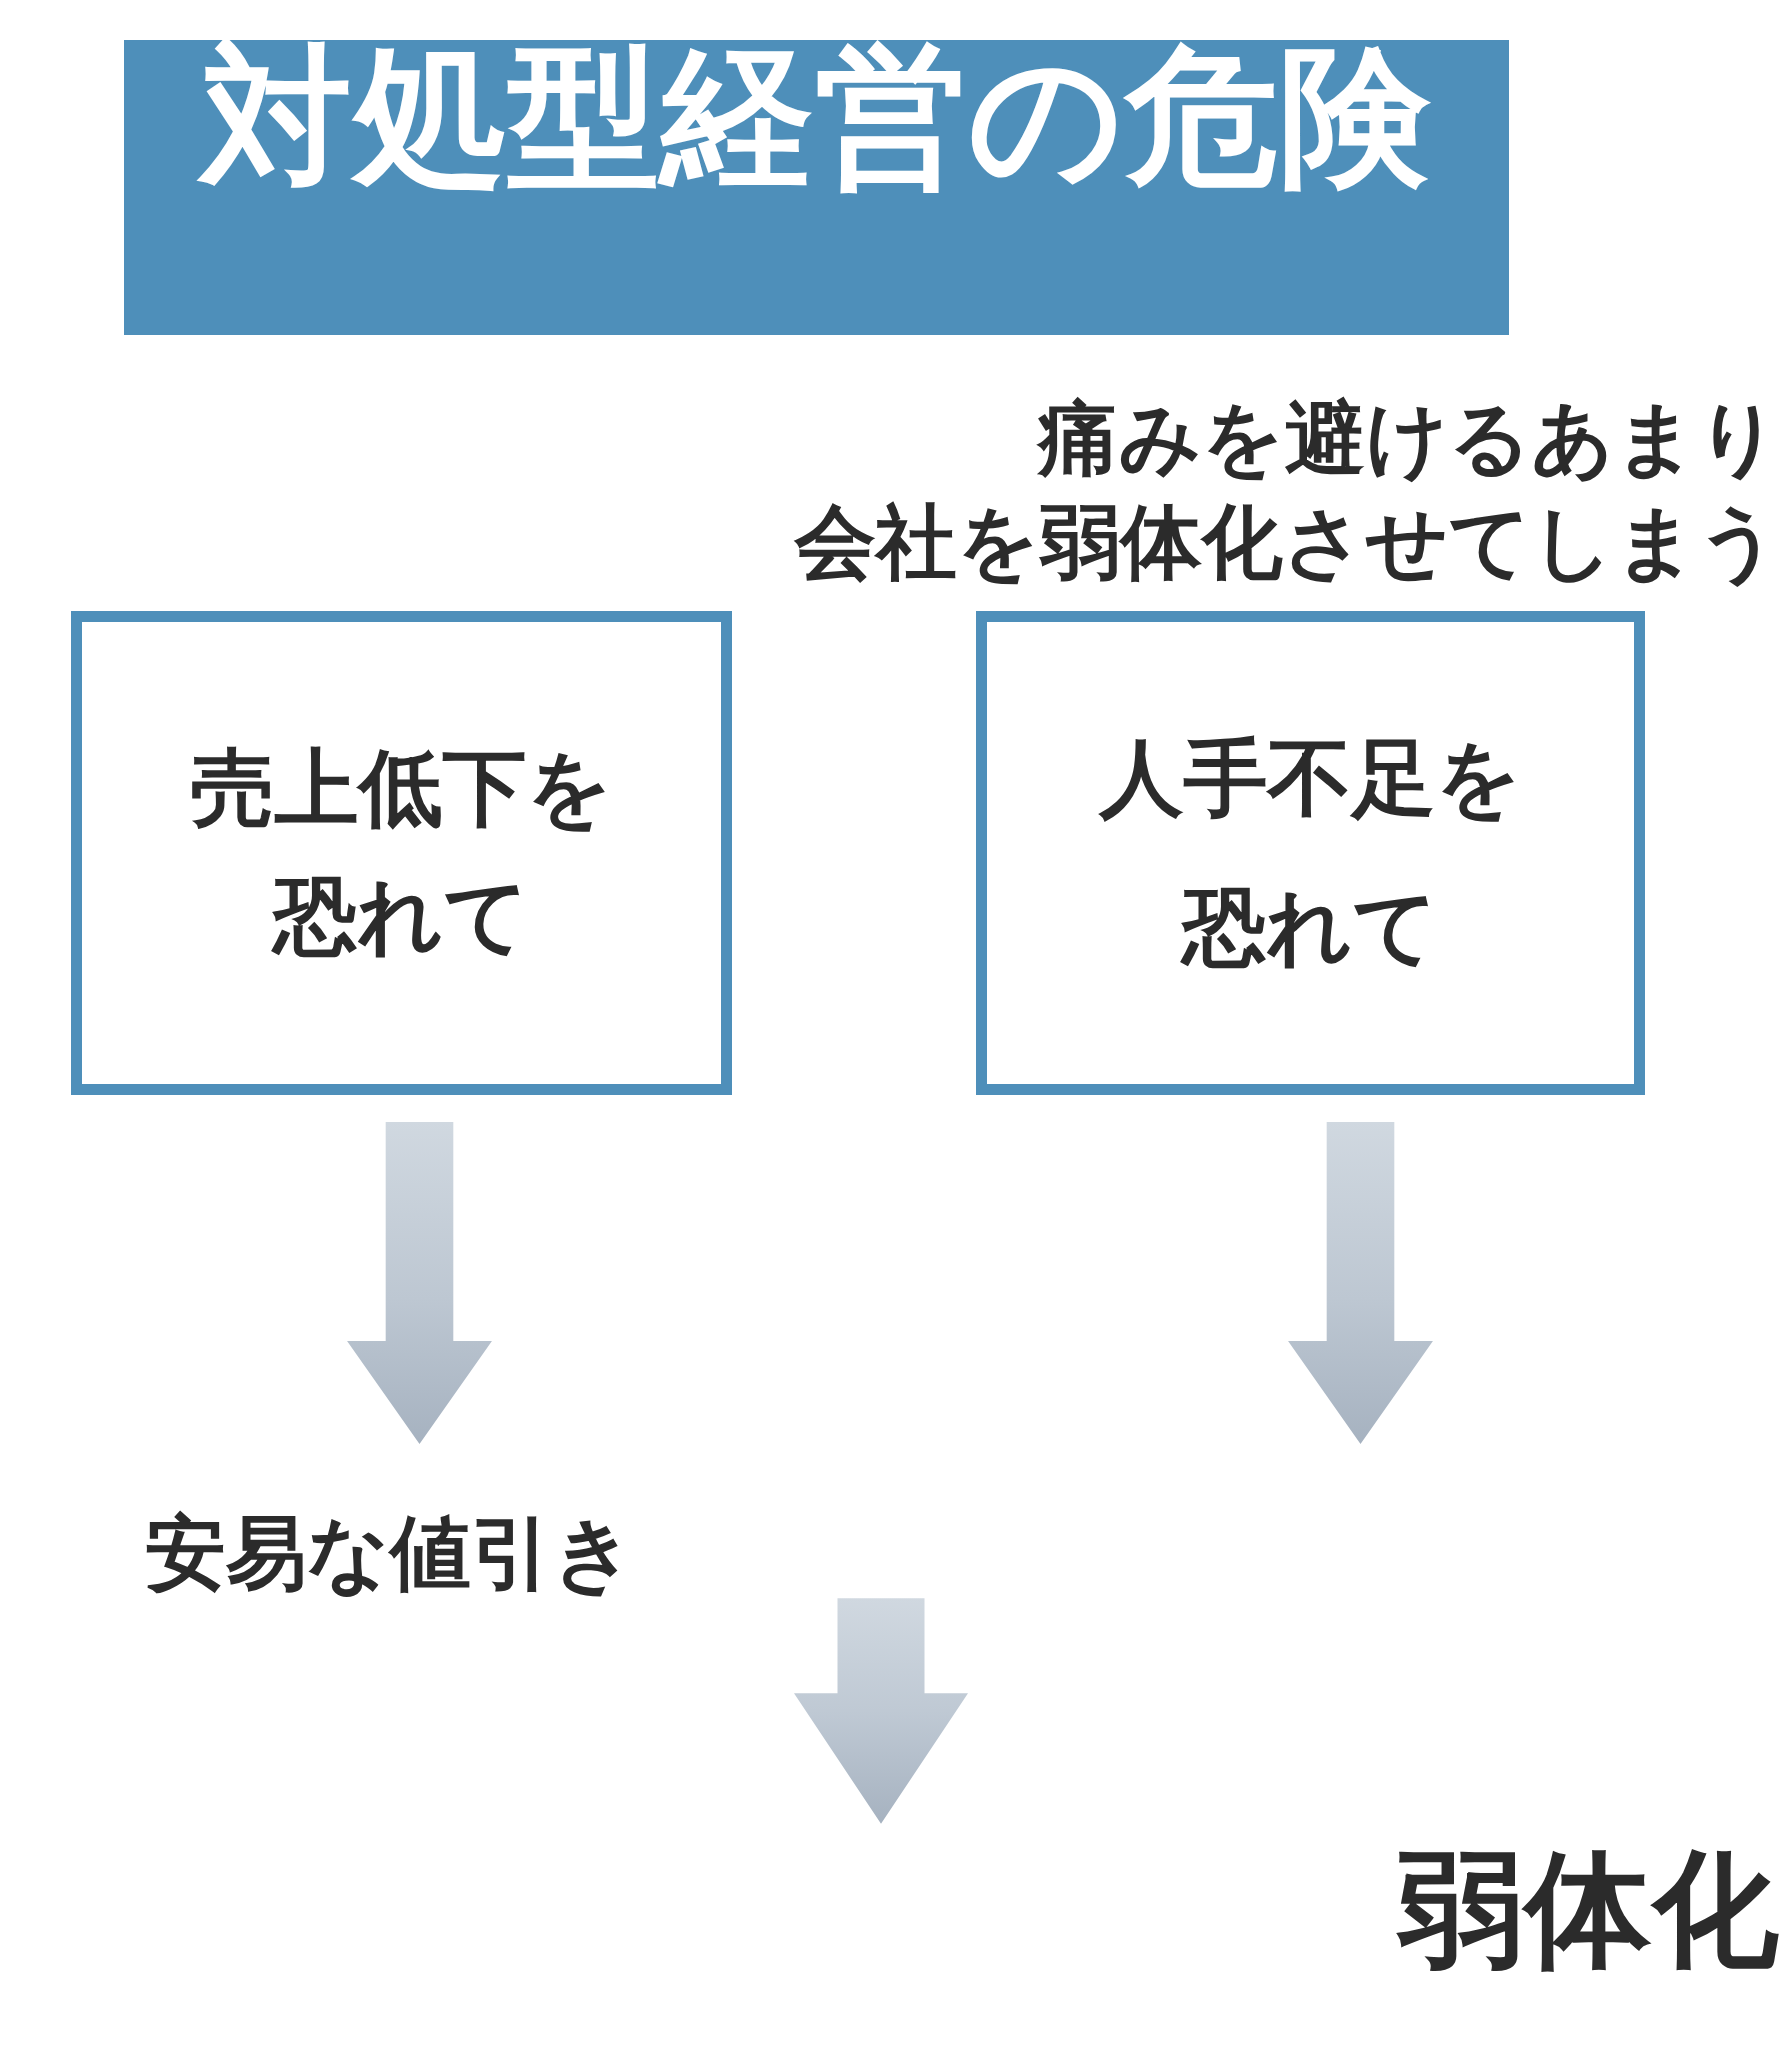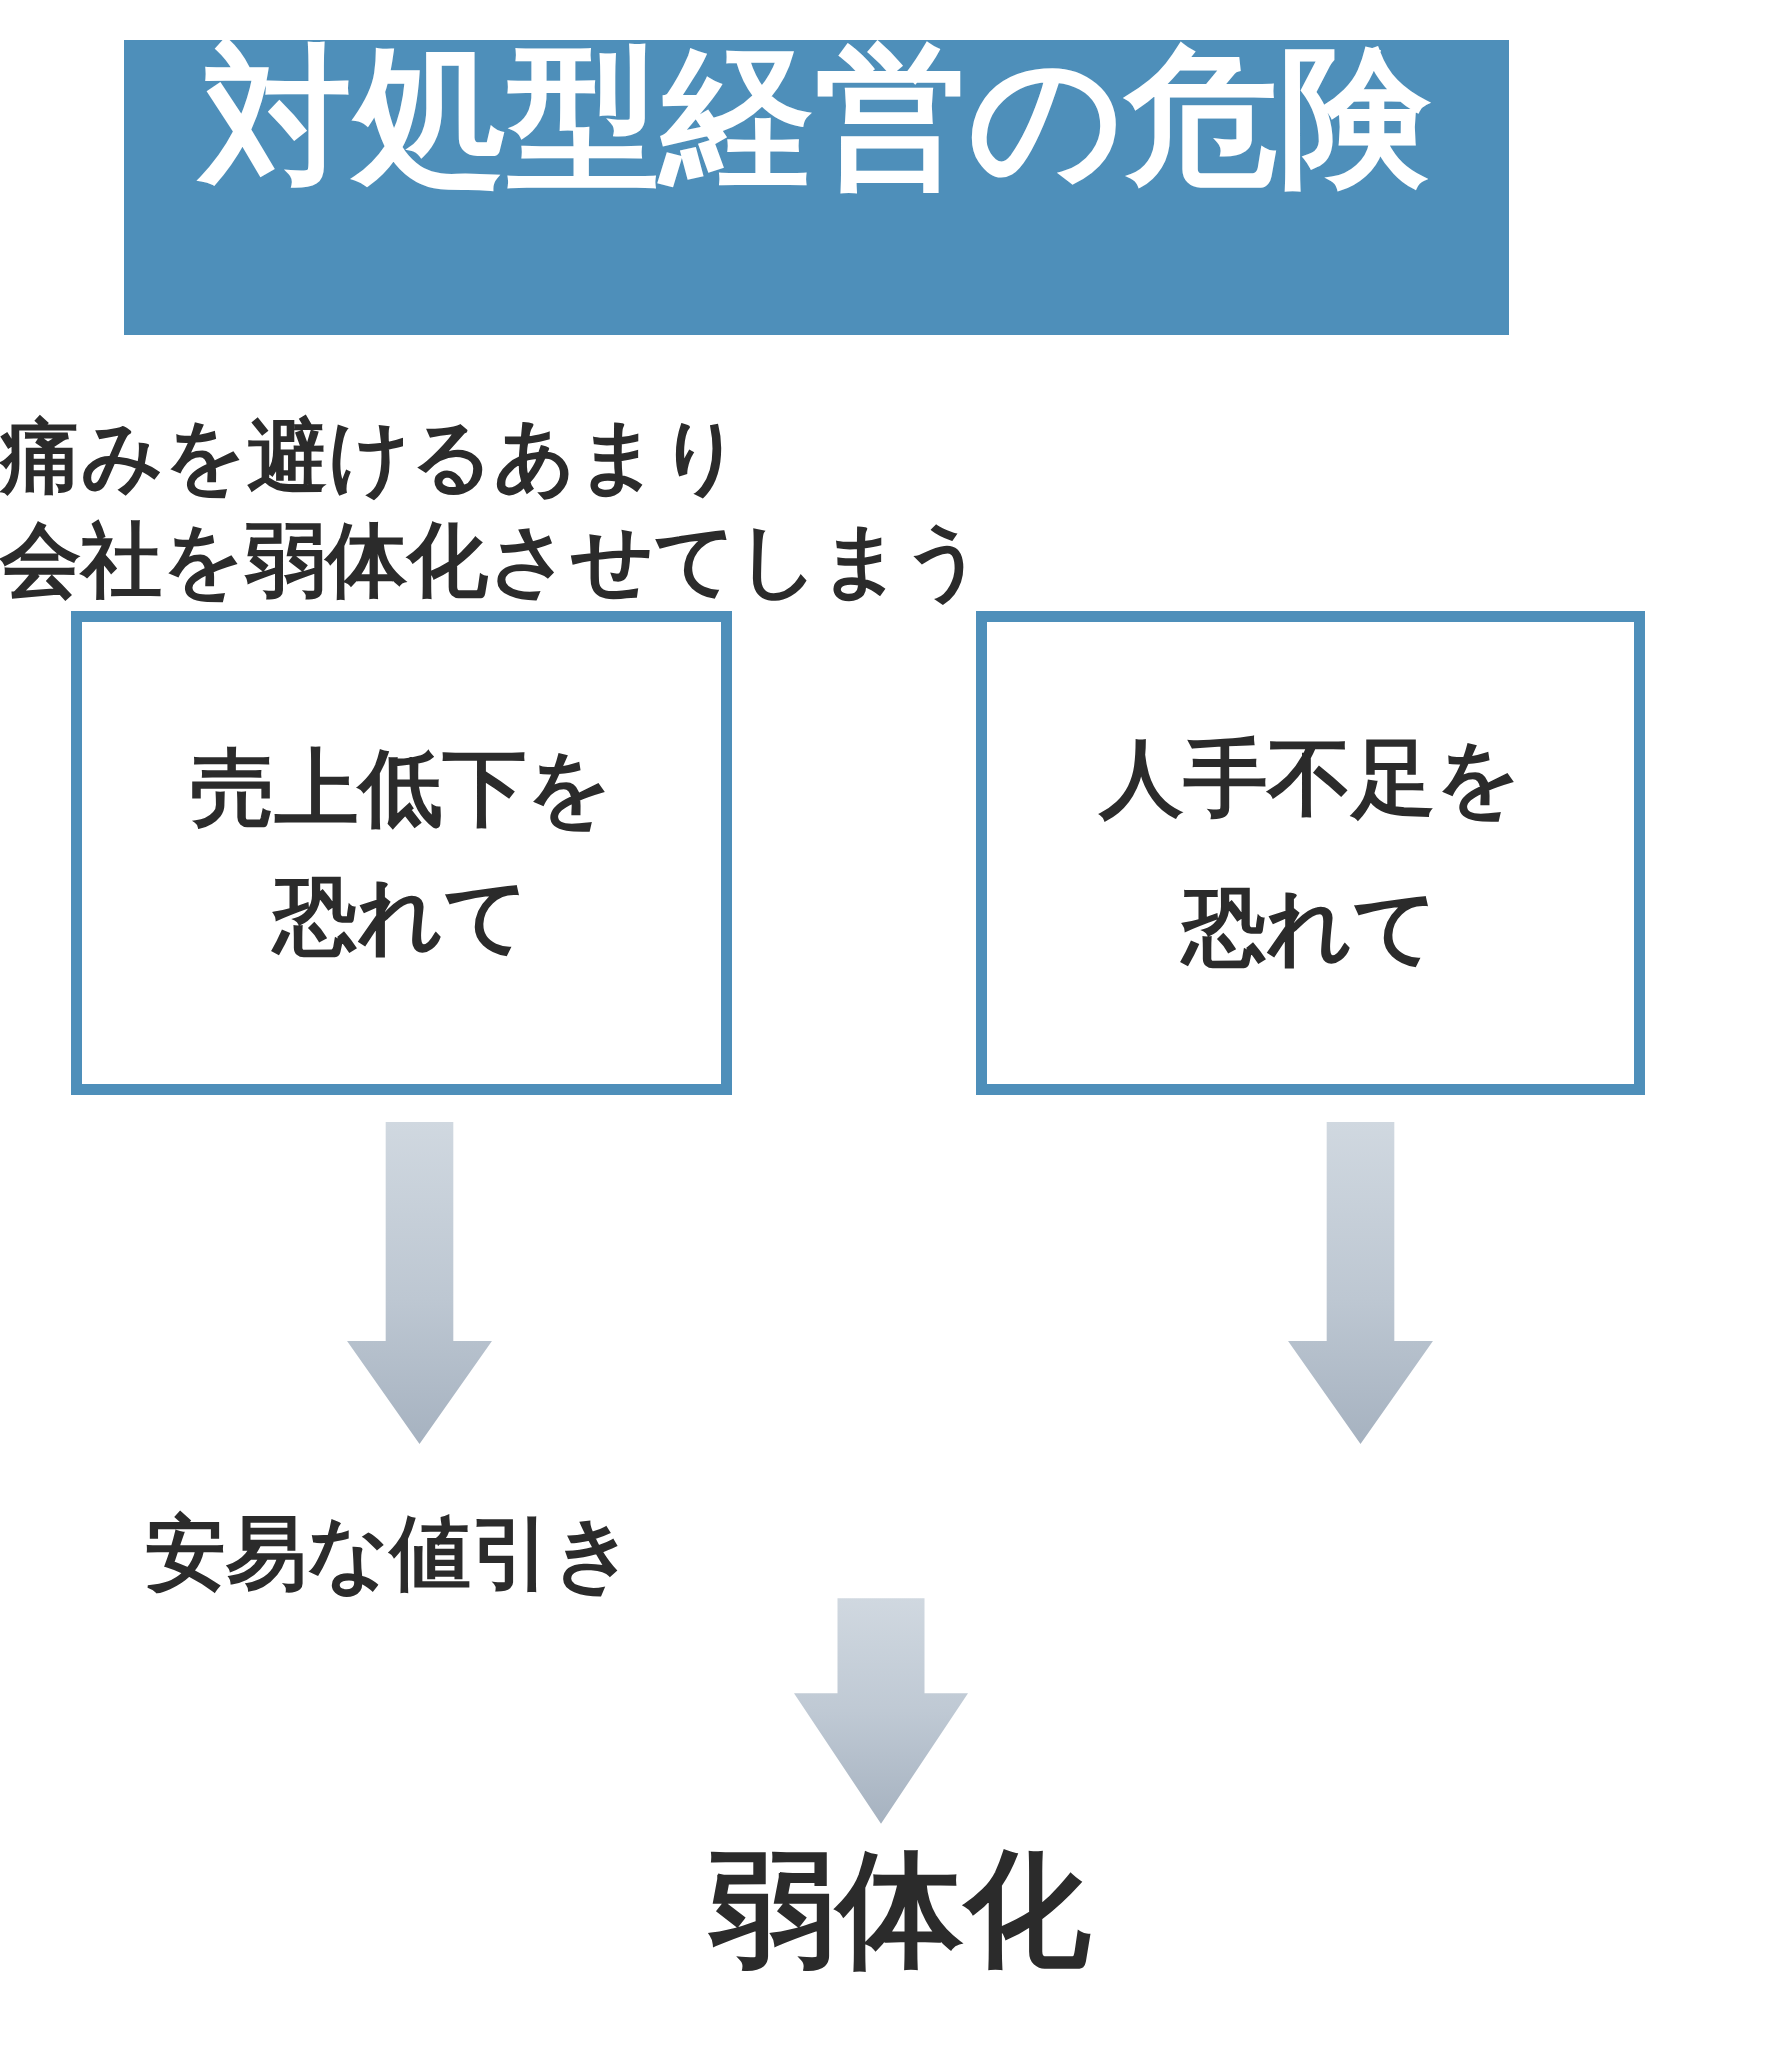--- a/index.html
+++ b/index.html
@@ -41,23 +41,23 @@
     font-weight: 700;
     letter-spacing: 1.6px;
     line-height: 1;
     white-space: nowrap;
   }
 
   
   .subtitle {
     position: absolute;
     left: 0;
-    top: 405px;
-    width: 1780px;
-    text-align: left;
+    top: 387px;
+    width: 1780px;
+    text-align: right;
     color: #2b2b2b;
     font-size: 81px;
     font-weight: 700;
     line-height: 1.28;
   }
   .subtitle-line { display: block; white-space: nowrap; }
 
   
   .fear-box {
     position: absolute;
@@ -112,21 +112,21 @@
     text-align: center;
   }
   .result-hiring .rl { display: block; }
 
   
   .final-outcome {
     position: absolute;
     left: 0;
     top: 1844px;
     width: 1780px;
-    text-align: center;
+    text-align: right;
     color: #2b2b2b;
     font-size: 126px;
     font-weight: 700;
     line-height: 1.05;
     white-space: nowrap;
     letter-spacing: 1.6px;
     padding-left: 21px;
   }
 </style>
 </head>

